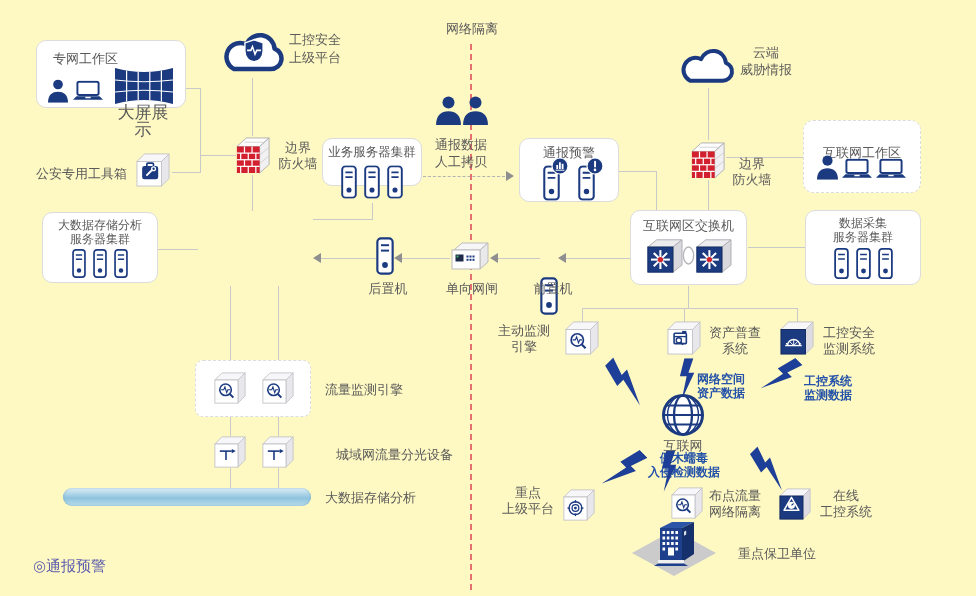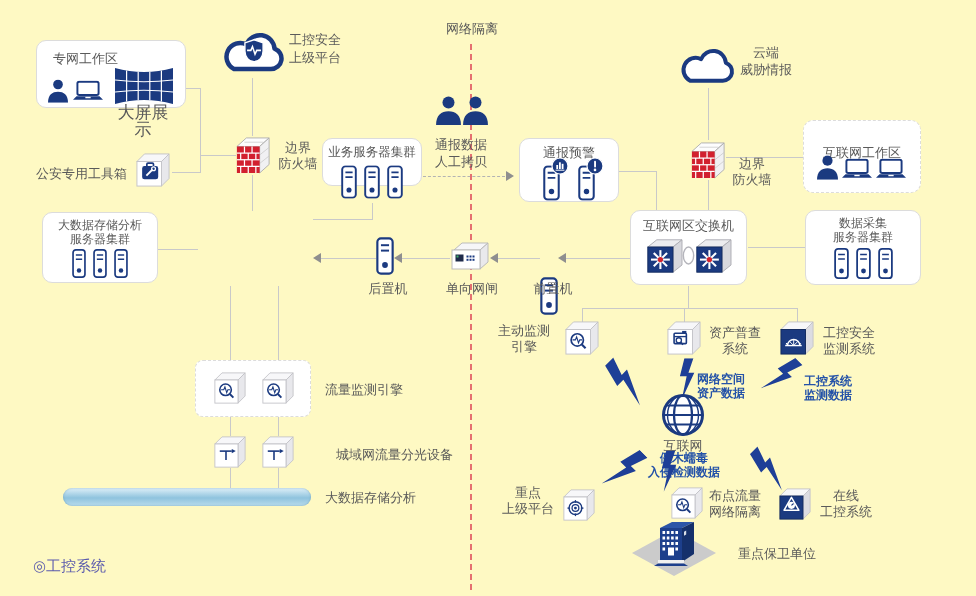--- a/index.html
+++ b/index.html
@@ -428,21 +428,21 @@
   <line x1="13.5" y1="17" x2="13.5" y2="27" stroke="#1b3a80" stroke-width="1.8"></line>
 </svg>
 <div class="lbl" style="left:336px;top:446px">城域网流量分光设备</div>
 
 
 <div class="abs" style="left:63px;top:488px;width:248px;height:18px;border-radius:9px;
      background:linear-gradient(#dff0f8, #8fc3de 55%, #b9dcec);box-shadow:inset 0 0 2px rgba(60,120,160,.5)"></div>
 <div class="lbl" style="left:325px;top:489px">大数据存储分析</div>
 
 
-<div class="caption" style="left:33px;top:557px">◎工控系统</div>
+<div class="caption" style="left:33px;top:557px">◎通报预警</div>
 
 
 <div class="lbl c" style="left:492px;top:323px;width:64px;line-height:16px">
   <div>主动监测</div>
   <div>引擎</div>
 </div>
 <svg class="abs" style="left:565px;top:321px" width="34" height="34" viewBox="0 0 36 36">
   <use href="#sym-cube"></use>
   <circle cx="13" cy="20" r="6.5" fill="none" stroke="#1b3a80" stroke-width="1.8"></circle>
   <polyline points="8,20 11,20 12.3,16.8 14.3,23.2 15.6,20 18,20" fill="none" stroke="#1b3a80" stroke-width="1.2"></polyline>

